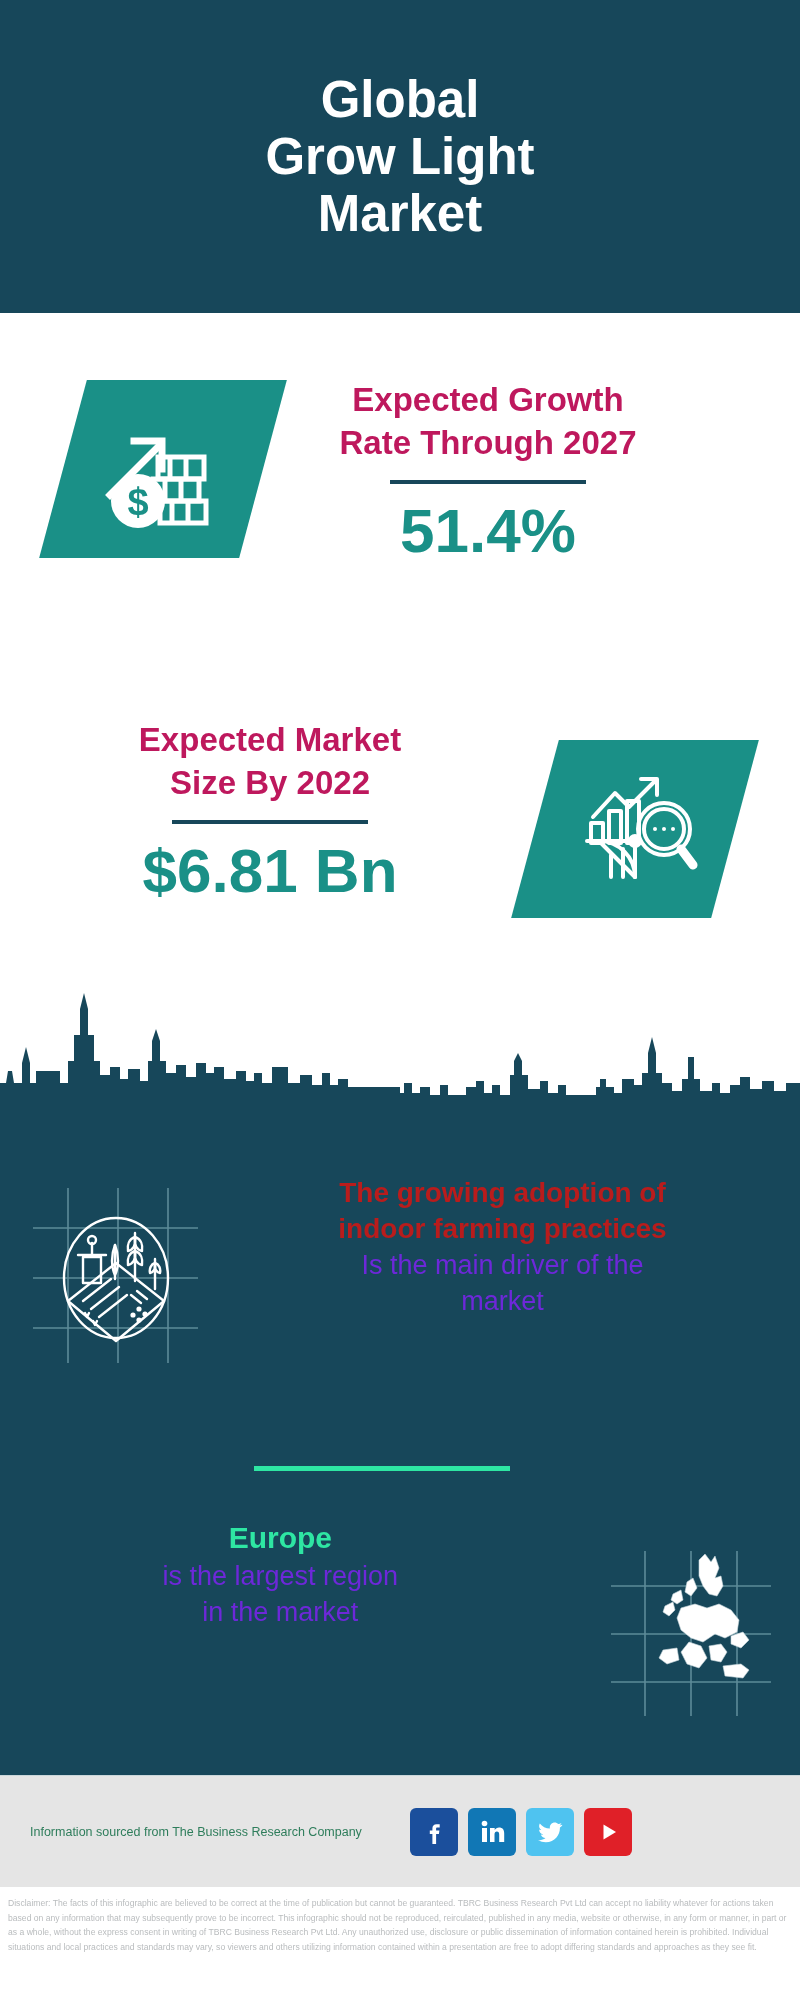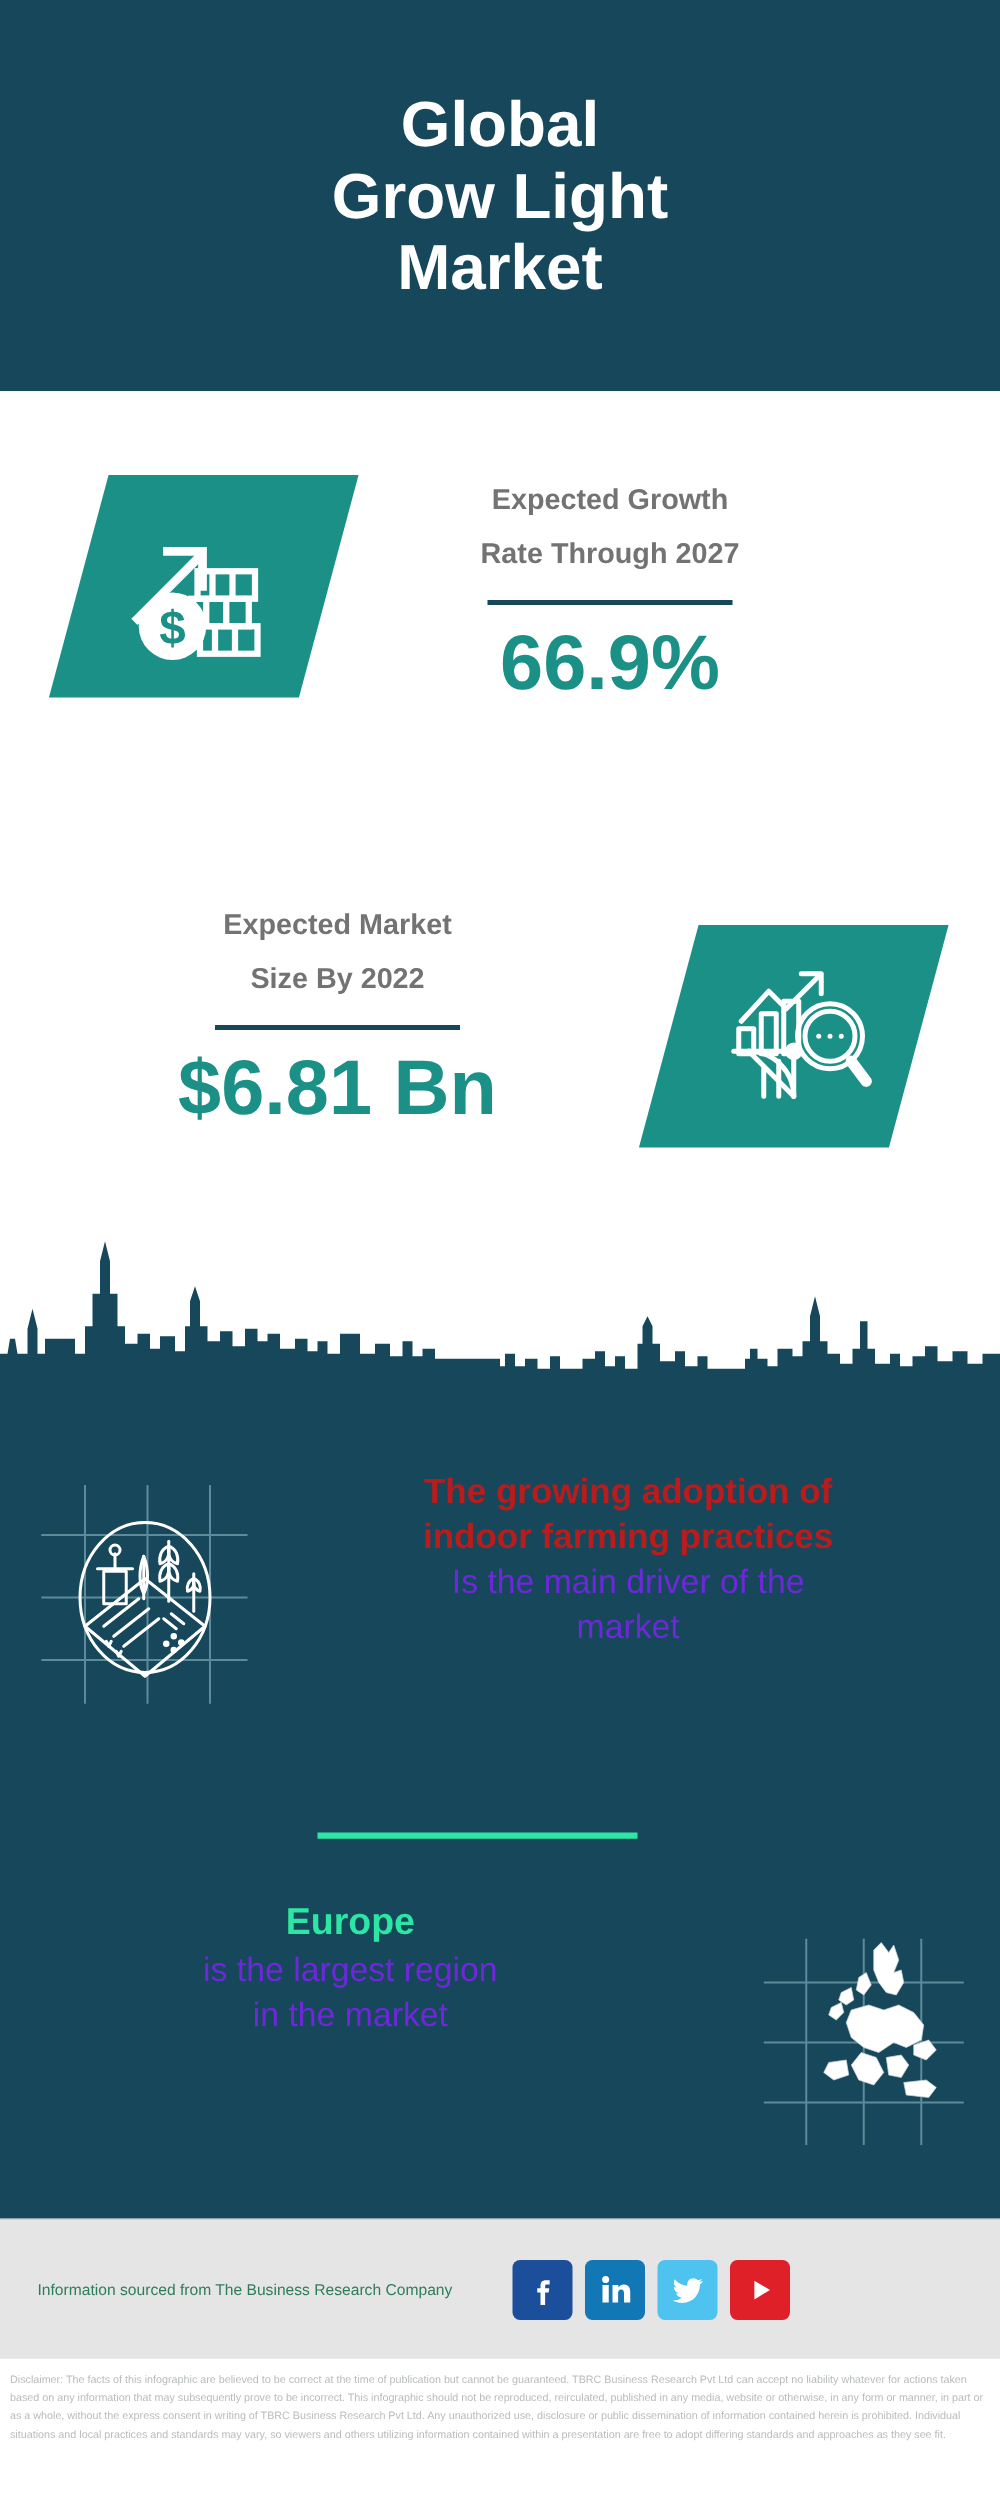--- a/index.html
+++ b/index.html
@@ -41,21 +41,21 @@
     position:absolute; left:0; top:0; width:100%; height:100%;
     transform: skewX(15deg);
     display:flex; align-items:center; justify-content:center;
   }
 
   .stat-block { position:absolute; text-align:center; }
   .stat-1 { left:278px; top:378px; width:420px; }
   .stat-2 { left:60px; top:718px; width:420px; }
 
   .stat-label {
-    color:#737373; font-weight:bold; font-size:23px; line-height:43px;
+    color:#be185d; font-weight:bold; font-size:33px; line-height:43px;
   }
   .stat-rule {
     width:196px; height:4px; background:#17475a; margin:16px auto 12px auto;
   }
   .stat-value {
     color:#1a9087; font-weight:bold; font-size:62px; line-height:70px;
   }
 
   
   .dark { position:absolute; left:0; top:1100px; width:800px; height:675px; background:#17475a; }
@@ -143,21 +143,21 @@
         <circle cx="40" cy="92" r="27" fill="#ffffff"></circle>
         <text x="40" y="106" font-family="'Liberation Sans',sans-serif" font-size="38" font-weight="bold" fill="#1a9087" text-anchor="middle">$</text>
       </svg>
     </div>
   </div>
 
   <div class="stat-block stat-1">
     <div class="stat-label">Expected Growth</div>
     <div class="stat-label">Rate Through 2027</div>
     <div class="stat-rule"></div>
-    <div class="stat-value">66.9%</div>
+    <div class="stat-value">51.4%</div>
   </div>
 
   <div class="stat-block stat-2">
     <div class="stat-label">Expected Market</div>
     <div class="stat-label">Size By 2022</div>
     <div class="stat-rule"></div>
     <div class="stat-value">$6.81 Bn</div>
   </div>
 
   <div class="para para-2">

